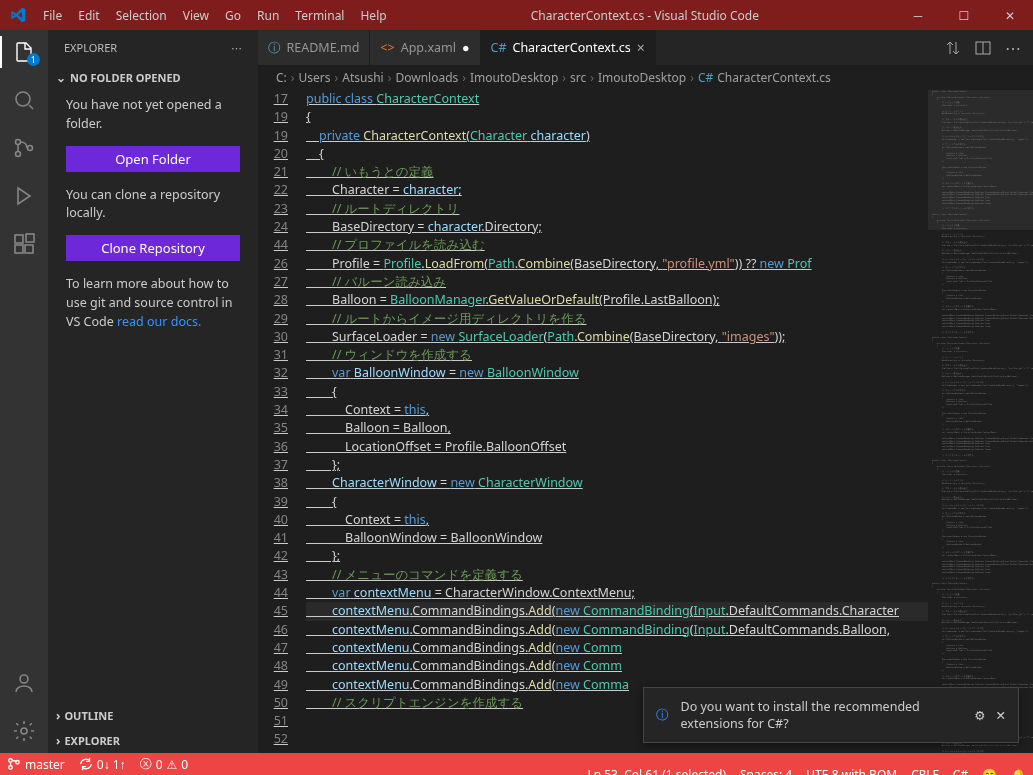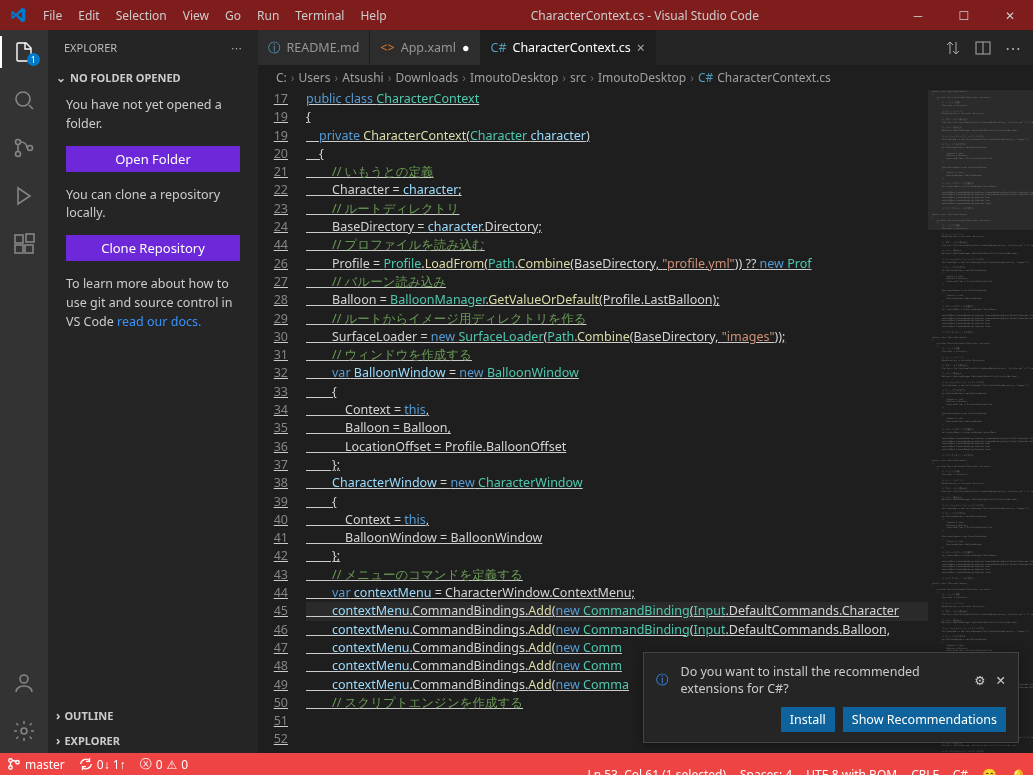--- a/index.html
+++ b/index.html
@@ -522,24 +522,20 @@
 
     <div class="toast">
       <div class="toast-head">
         <span style="color:#3794ff">ⓘ</span>
         <span class="msg">Do you want to install the recommended extensions for C#?</span>
         <div class="actions">
           <span>⚙</span>
           <span>✕</span>
         </div>
       </div>
-      <div class="toast-btns">
-        <button class="toast-btn">Install</button>
-        <button class="toast-btn">Show Recommendations</button>
-      </div>
     </div>
   </div>
 </div>
 
 <div class="statusbar">
   <div class="item">
     <svg width="14" height="14" viewBox="0 0 16 16" fill="none" stroke="currentColor" stroke-width="1.5">
         <circle cx="4" cy="4" r="2"></circle>
         <circle cx="4" cy="12" r="2"></circle>
         <circle cx="12" cy="6" r="2"></circle>

